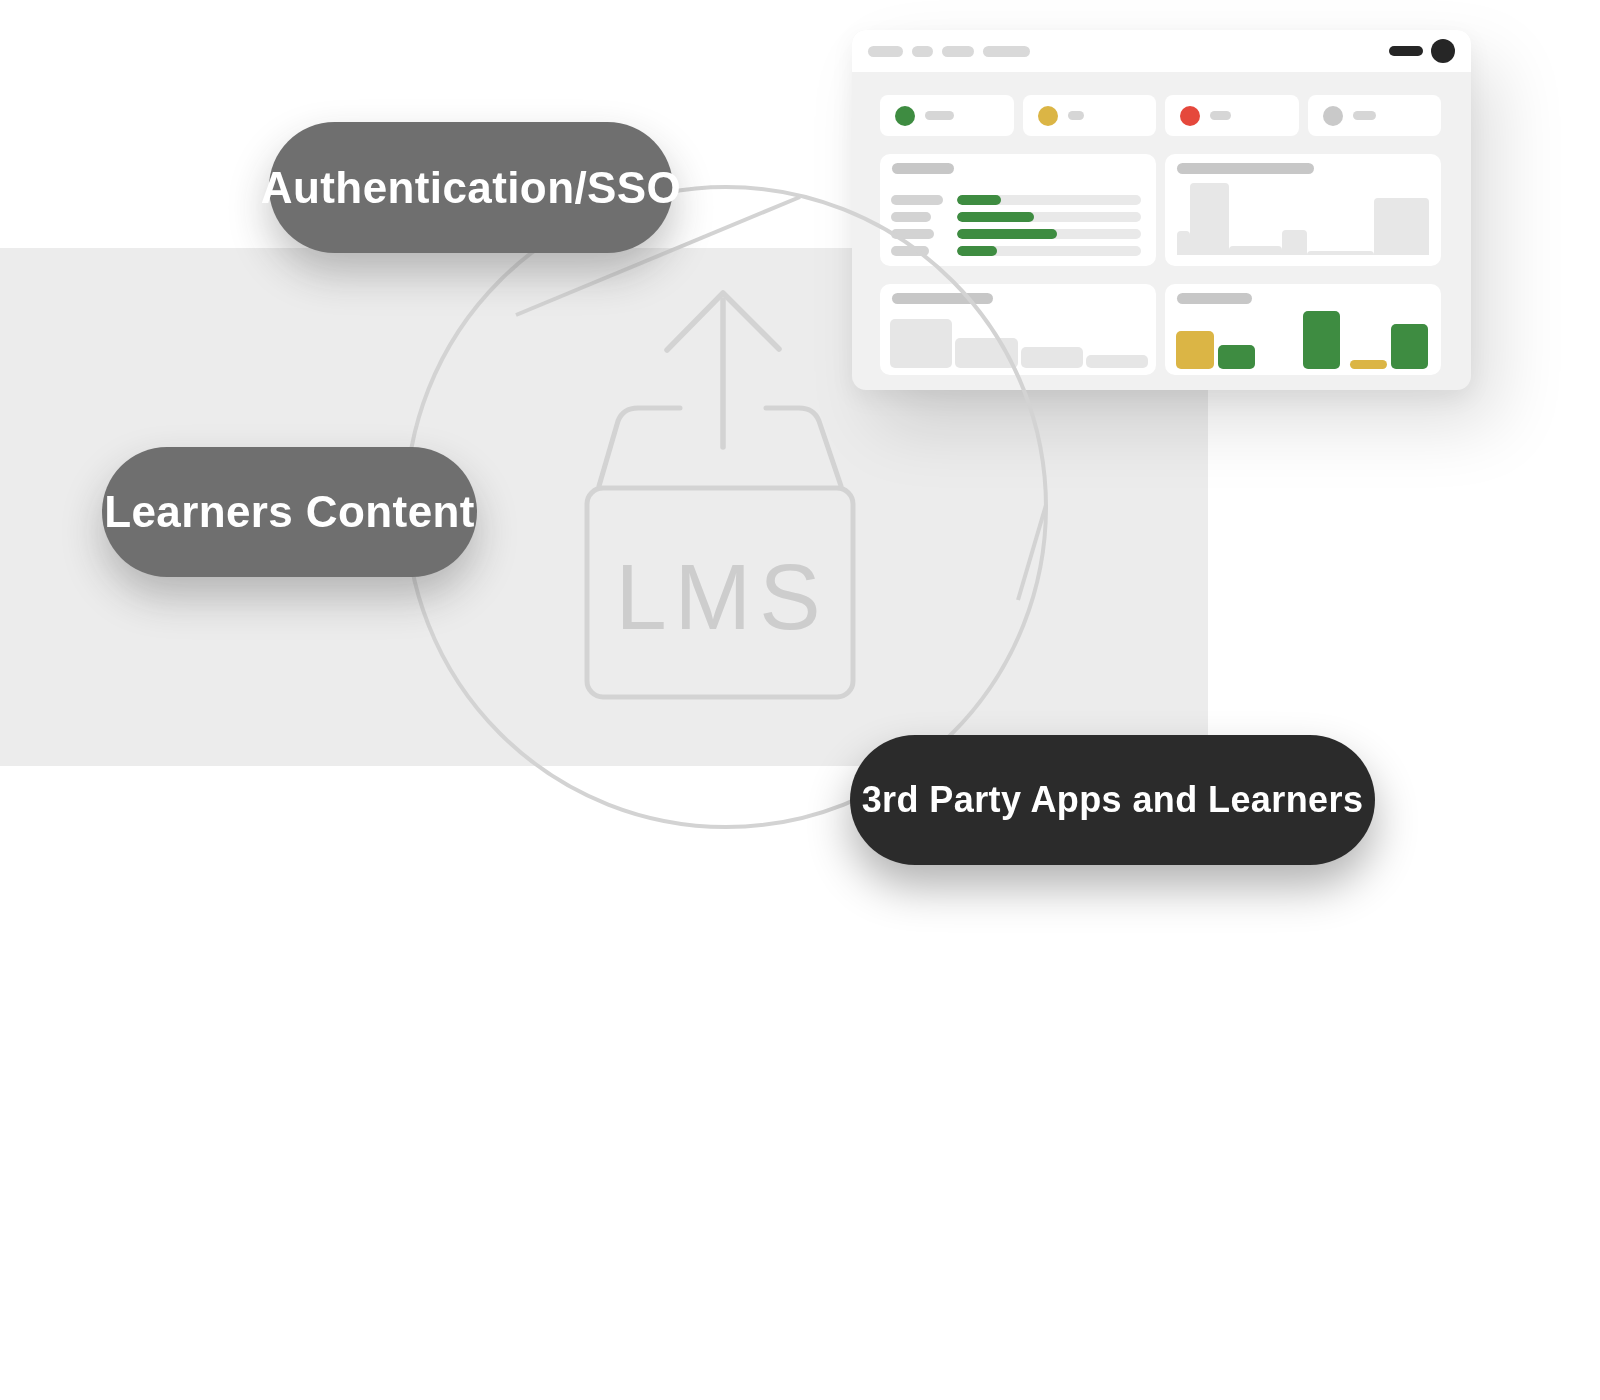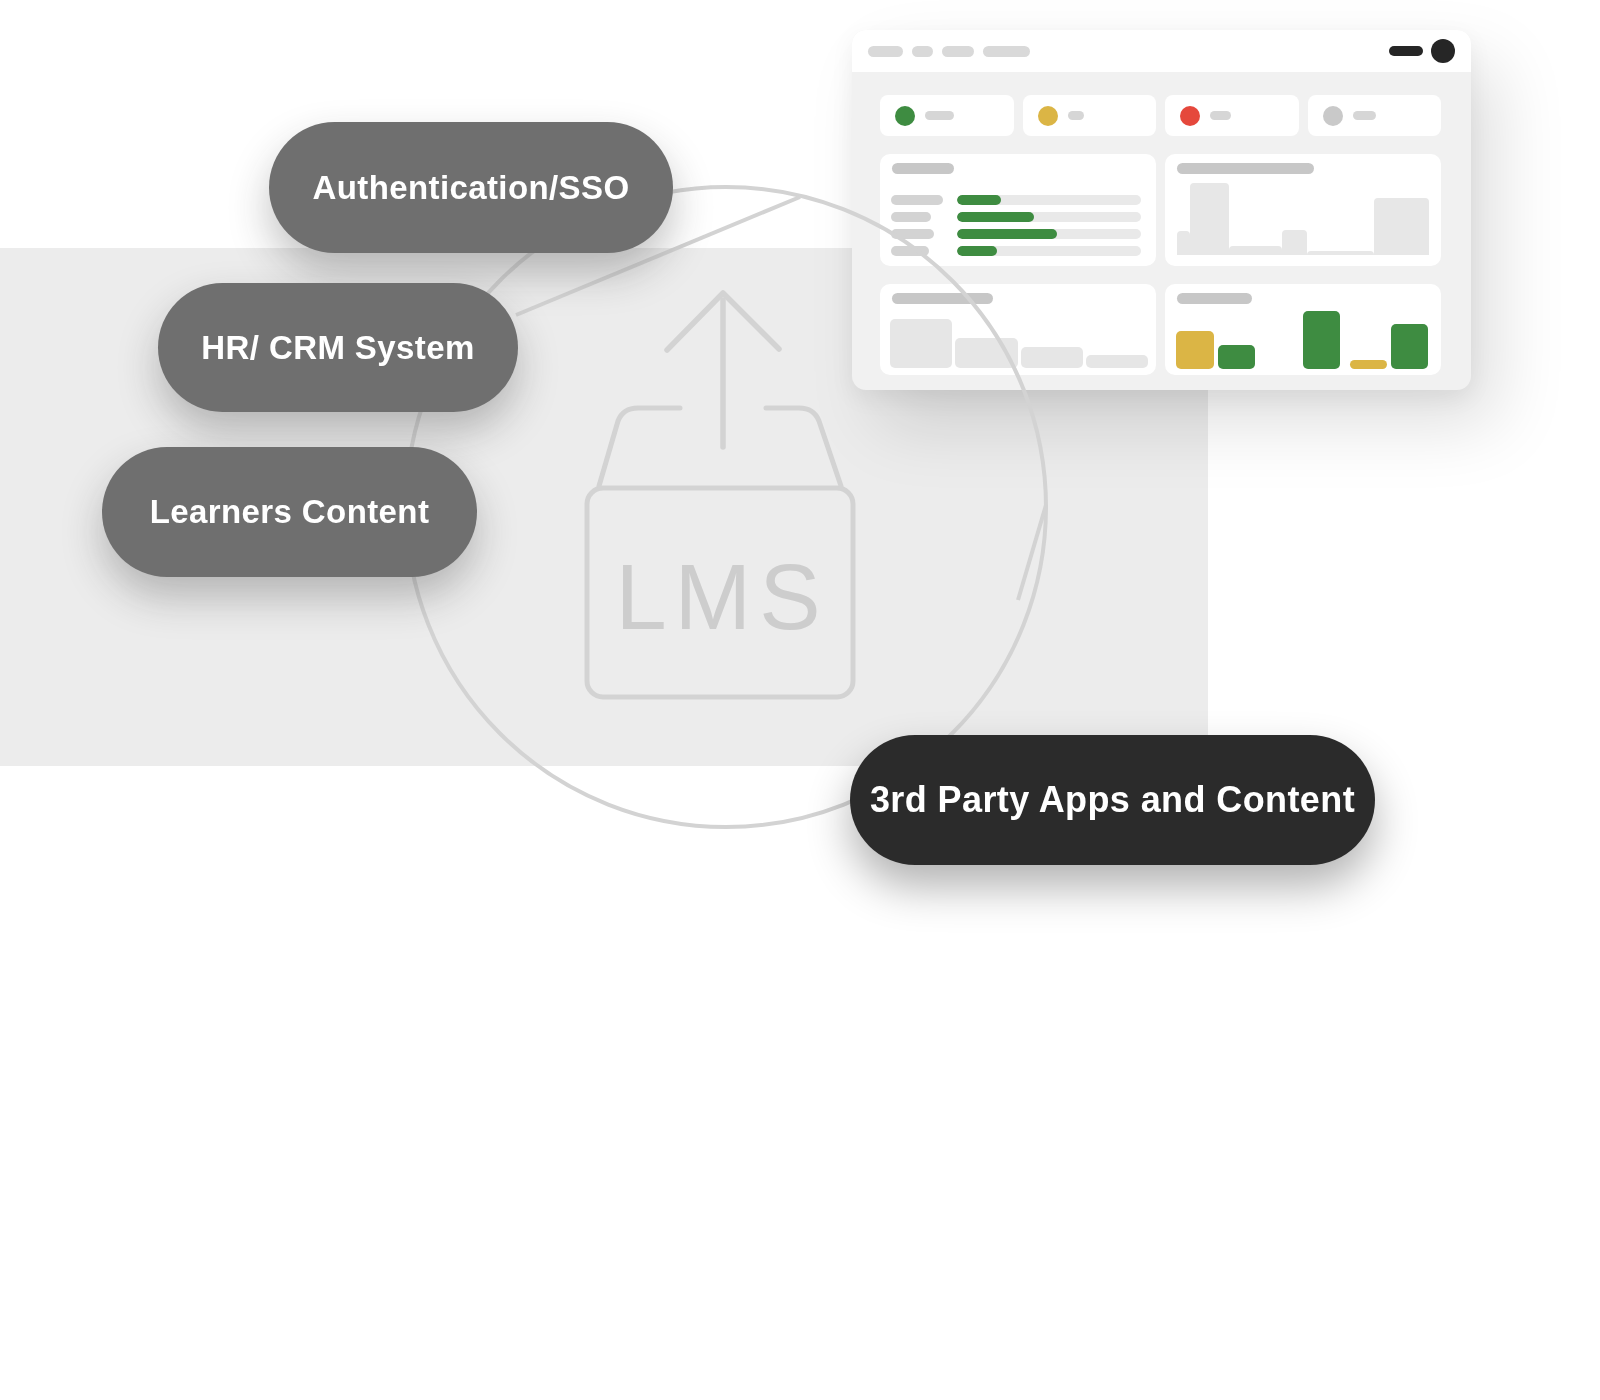--- a/index.html
+++ b/index.html
@@ -51,21 +51,21 @@
   .gbar{background:#E6E6E6;border-radius:5px;}
   .cbar-wrap{position:absolute;left:11px;bottom:6px;display:flex;align-items:flex-end;}
   .cbar{border-radius:5px;}
   
   .diagram-svg{position:absolute;left:0;top:0;z-index:2;pointer-events:none;}
   
   .node{
     position:absolute;z-index:3;display:flex;align-items:center;justify-content:center;
     color:#ffffff;font-weight:700;letter-spacing:.4px;white-space:nowrap;
   }
-  .node.gray{background:#6F6F6F;font-size:33px;box-shadow:0 20px 40px rgba(40,40,40,.28);}
+  .node.gray{background:#6F6F6F;font-size:44px;box-shadow:0 20px 40px rgba(40,40,40,.28);}
   .node.dark{background:#2B2B2B;font-size:36px;box-shadow:0 22px 44px rgba(0,0,0,.30);}
   .node-auth{left:269px;top:122px;width:404px;height:131px;border-radius:66px;}
   .node-hr{left:158px;top:283px;width:360px;height:129px;border-radius:65px;}
   .node-learners{left:102px;top:447px;width:375px;height:130px;border-radius:65px;}
   .node-core{left:966px;top:568px;width:544px;height:127px;border-radius:64px;}
   .node-third{left:850px;top:735px;width:525px;height:130px;border-radius:65px;}
 </style>
 </head>
 <body>
 
@@ -181,23 +181,20 @@
       <path d="M 766 408 H 799 Q 814 408 819 421 L 841 486"></path>
       <line x1="723" y1="300" x2="723" y2="447" stroke-width="5.5"></line>
       <path d="M 667 350 L 723 293 L 779 349" stroke-width="5.5"></path>
     </g>
     <text x="722" y="629" text-anchor="middle" fill="#CDCDCD" font-size="92" letter-spacing="8" font-family="Liberation Sans, DejaVu Sans, sans-serif">LMS</text>
   </svg>
 
   <div class="node gray node-auth">
     <span>Authentication/SSO</span>
   </div>
-  <div class="node gray node-hr">
-    <span>HR/ CRM System</span>
-  </div>
   <div class="node gray node-learners">
     <span>Learners Content</span>
   </div>
   <div class="node dark node-third">
-    <span>3rd Party Apps and Content</span>
+    <span>3rd Party Apps and Learners</span>
   </div>
 
 </div>
 
 </body></html>

